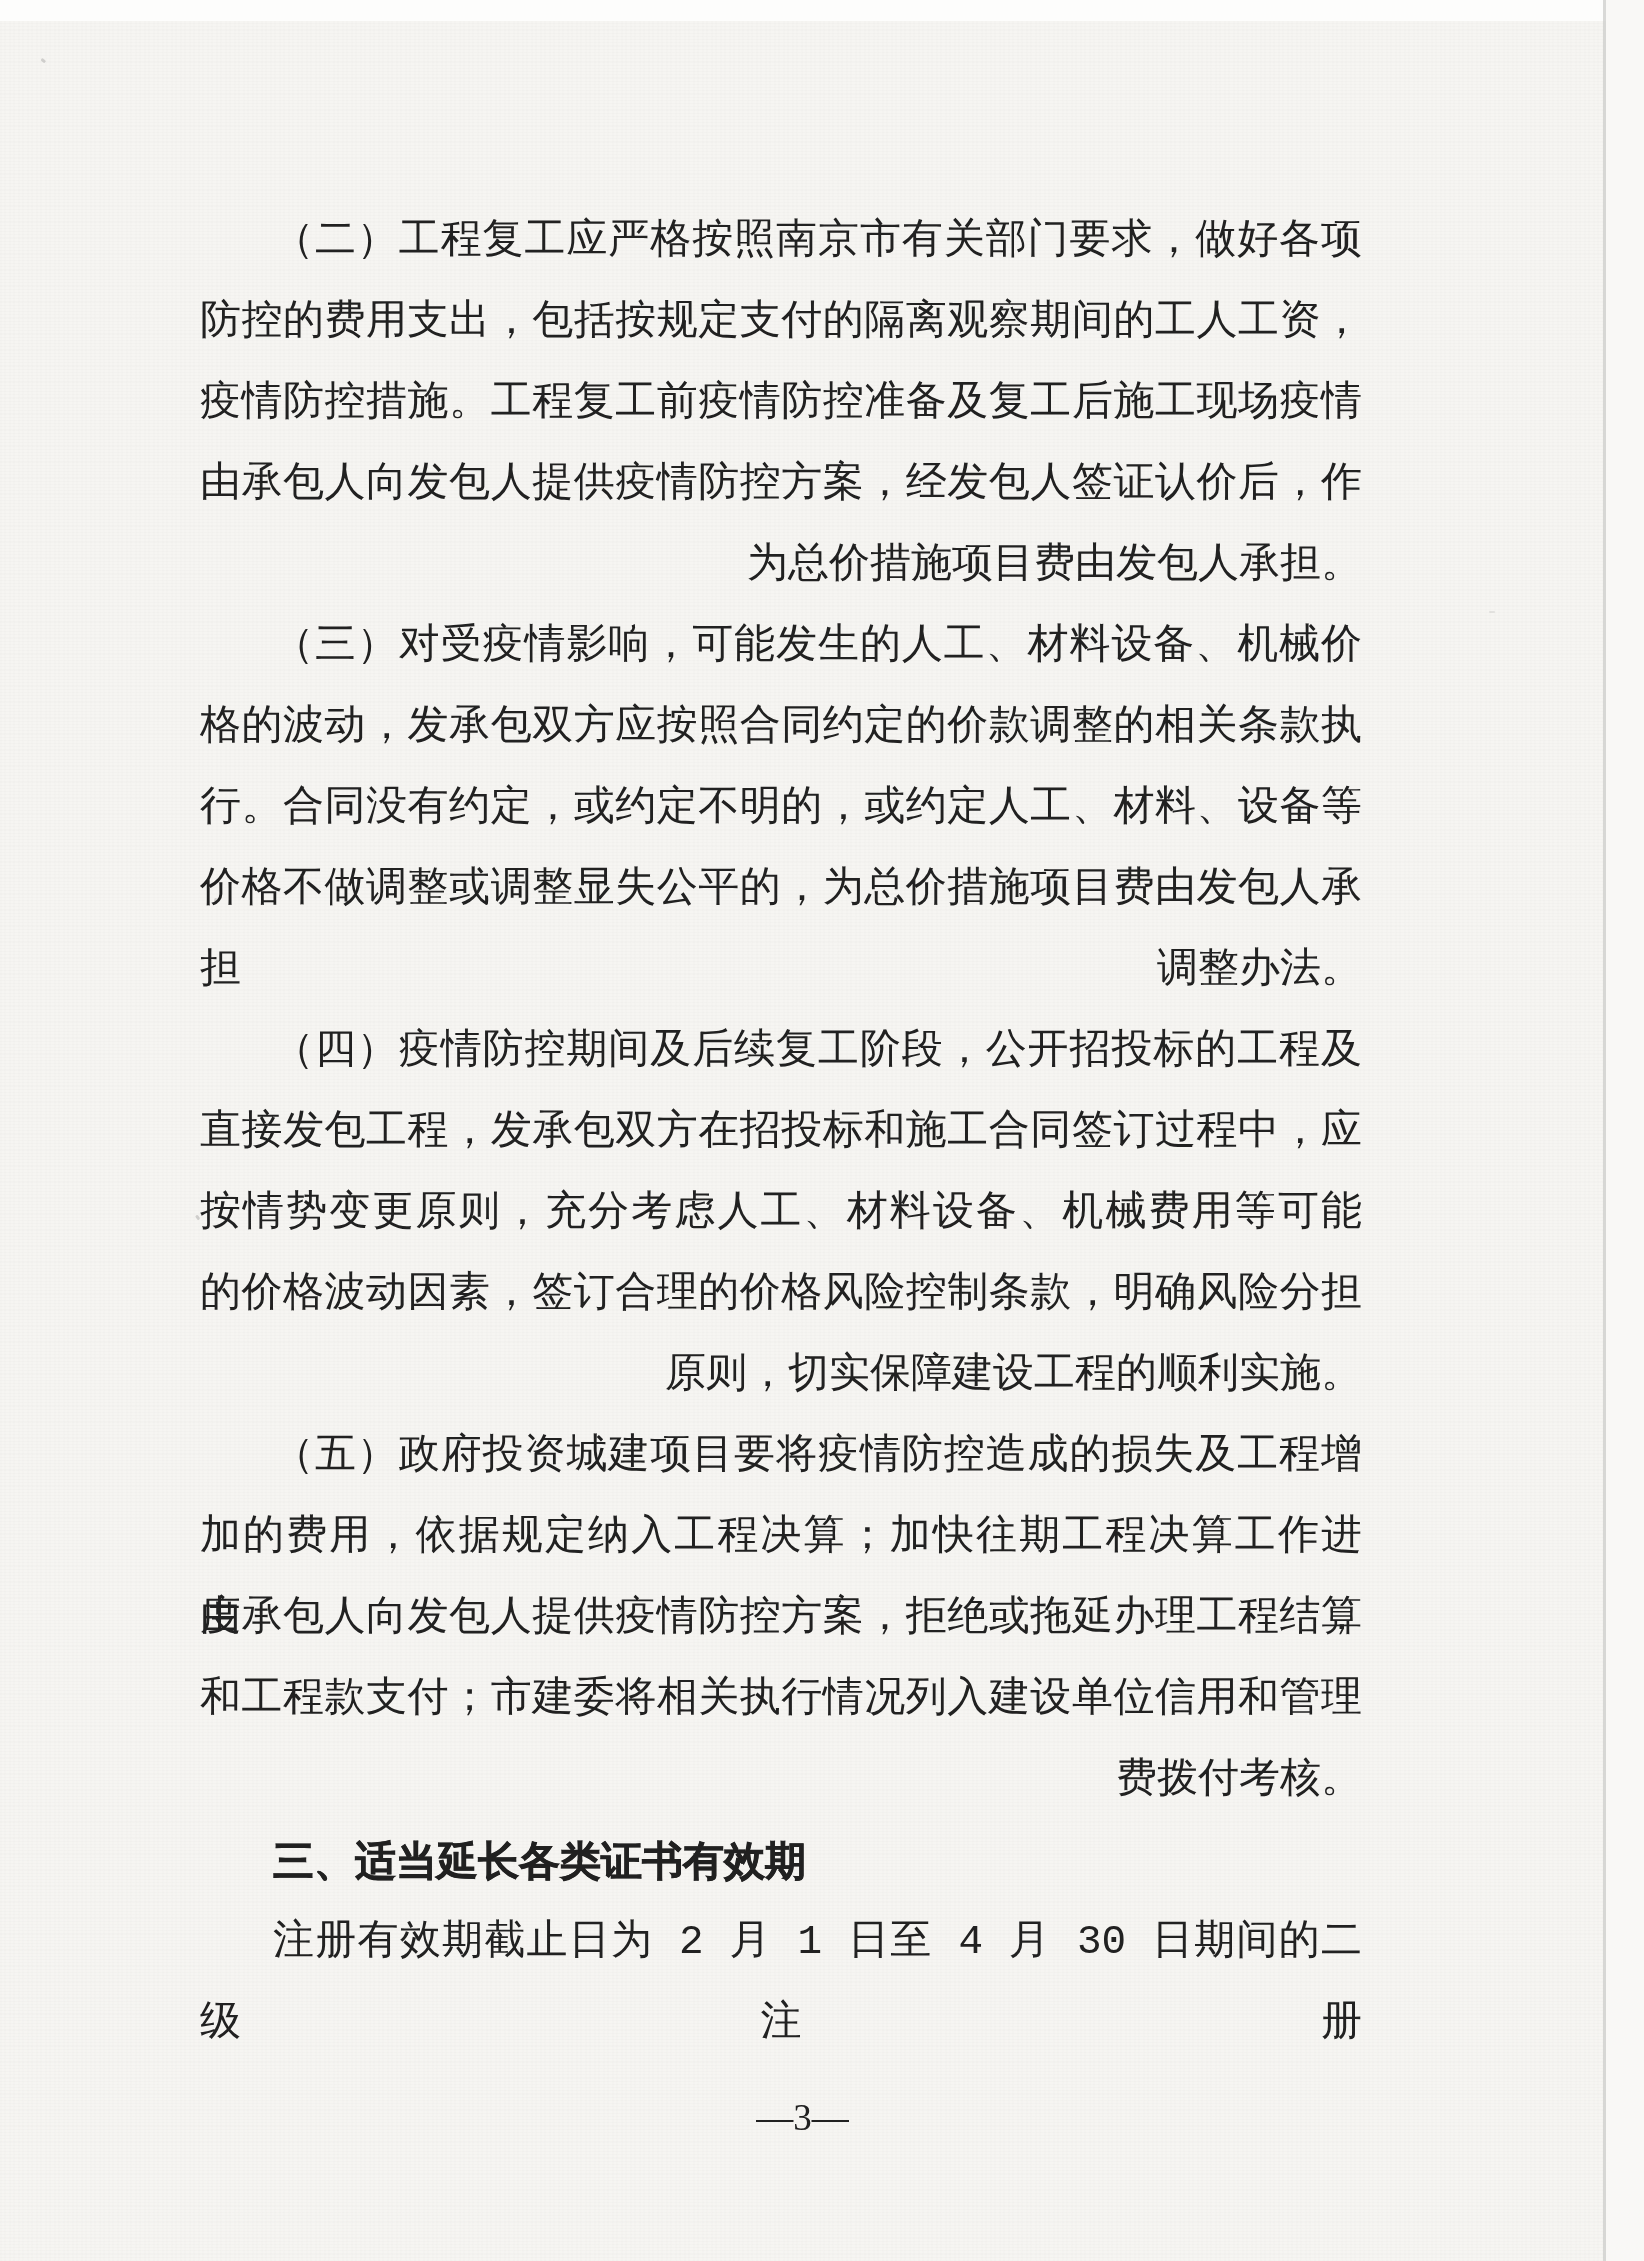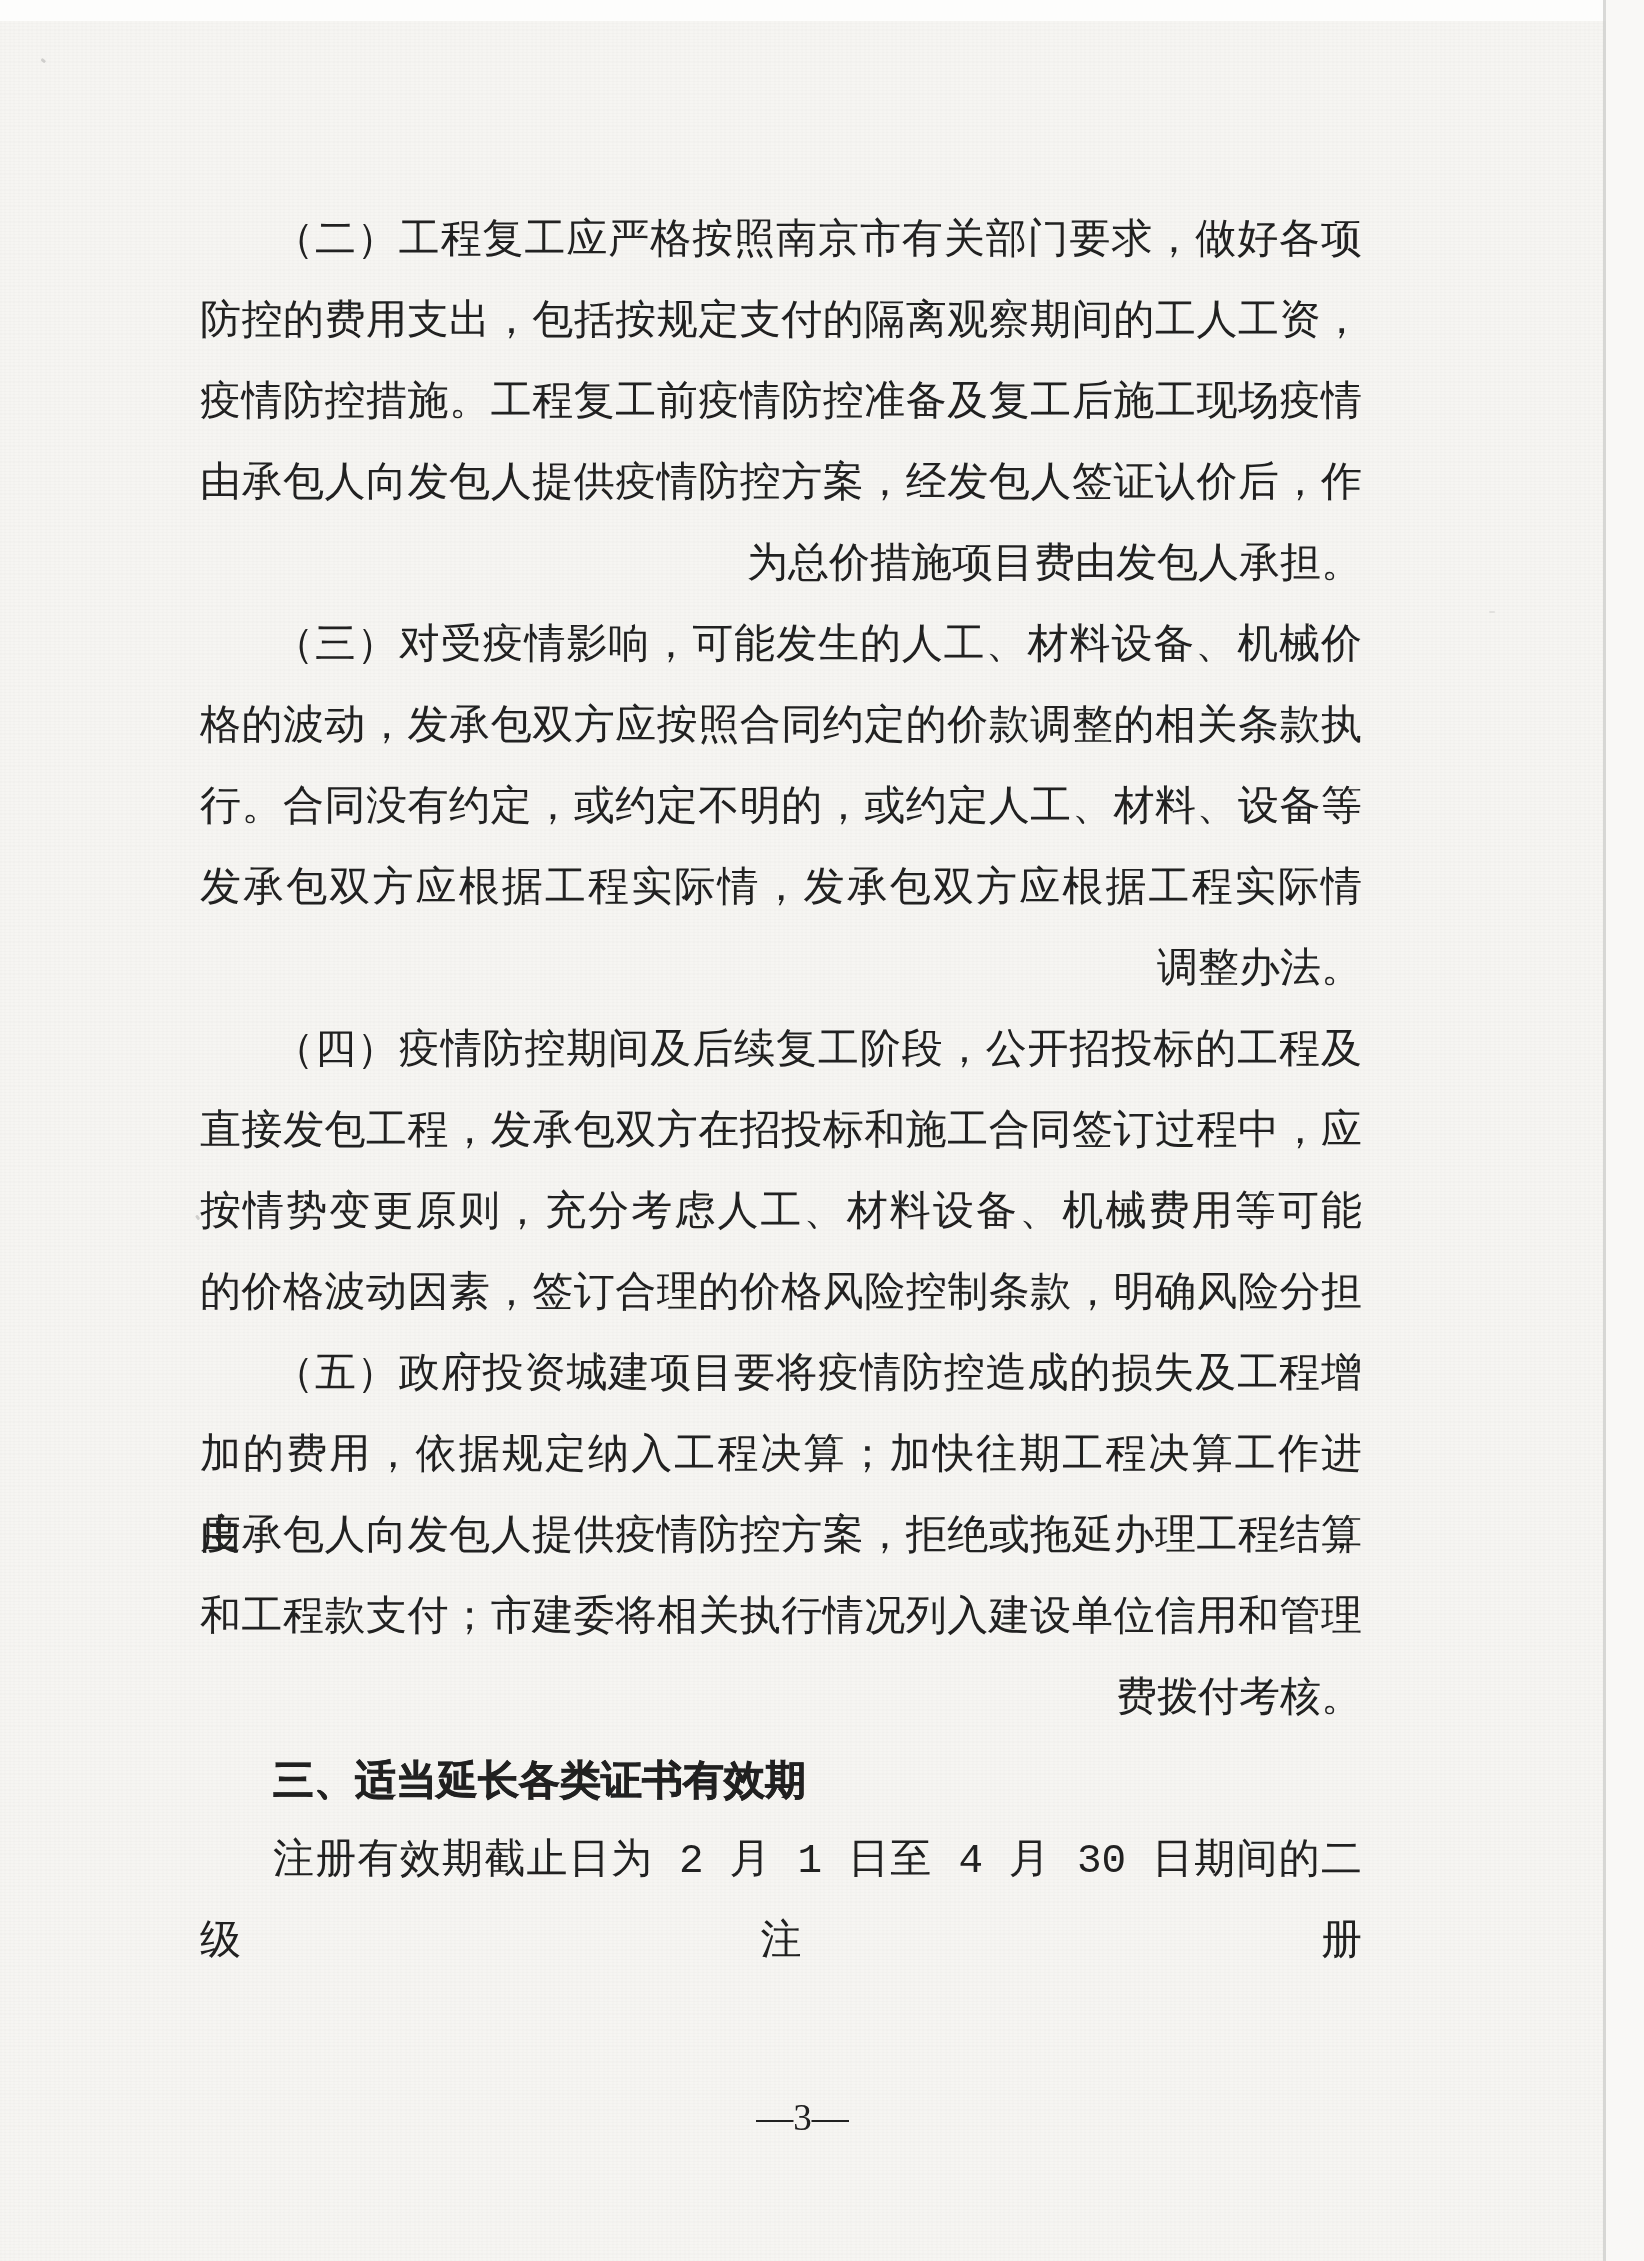--- a/index.html
+++ b/index.html
@@ -62,26 +62,27 @@
 
   <div class="textblock">
       <div class="line first">（二）工程复工应严格按照南京市有关部门要求，做好各项</div>
       <div class="line full">防控的费用支出，包括按规定支付的隔离观察期间的工人工资，</div>
       <div class="line full">疫情防控措施。工程复工前疫情防控准备及复工后施工现场疫情</div>
       <div class="line full">由承包人向发包人提供疫情防控方案，经发包人签证认价后，作</div>
       <div class="line last">为总价措施项目费由发包人承担。</div>
       <div class="line first">（三）对受疫情影响，可能发生的人工、材料设备、机械价</div>
       <div class="line full">格的波动，发承包双方应按照合同约定的价款调整的相关条款执</div>
       <div class="line full">行。合同没有约定，或约定不明的，或约定人工、材料、设备等</div>
-      <div class="line full">发承包双方应根据工程实际情，发承包双方应根据工程实际情</div>
+      <div class="line full">价格不做调整或调整显失公平的，为总价措施项目费由发包人承担</div>
       <div class="line last">调整办法。</div>
       <div class="line first">（四）疫情防控期间及后续复工阶段，公开招投标的工程及</div>
       <div class="line full">直接发包工程，发承包双方在招投标和施工合同签订过程中，应</div>
       <div class="line full">按情势变更原则，充分考虑人工、材料设备、机械费用等可能</div>
       <div class="line full">的价格波动因素，签订合理的价格风险控制条款，明确风险分担</div>
+      <div class="line last">原则，切实保障建设工程的顺利实施。</div>
       <div class="line first">（五）政府投资城建项目要将疫情防控造成的损失及工程增</div>
       <div class="line full">加的费用，依据规定纳入工程决算；加快往期工程决算工作进度，</div>
       <div class="line full">由承包人向发包人提供疫情防控方案，拒绝或拖延办理工程结算</div>
       <div class="line full">和工程款支付；市建委将相关执行情况列入建设单位信用和管理</div>
       <div class="line last">费拨付考核。</div>
       <div class="line heading">三、适当延长各类证书有效期</div>
       <div class="line first">注册有效期截止日为 2 月 1 日至 4 月 30 日期间的二级注册</div>
     </div>
 
   <div class="page-footer">—3—</div>

